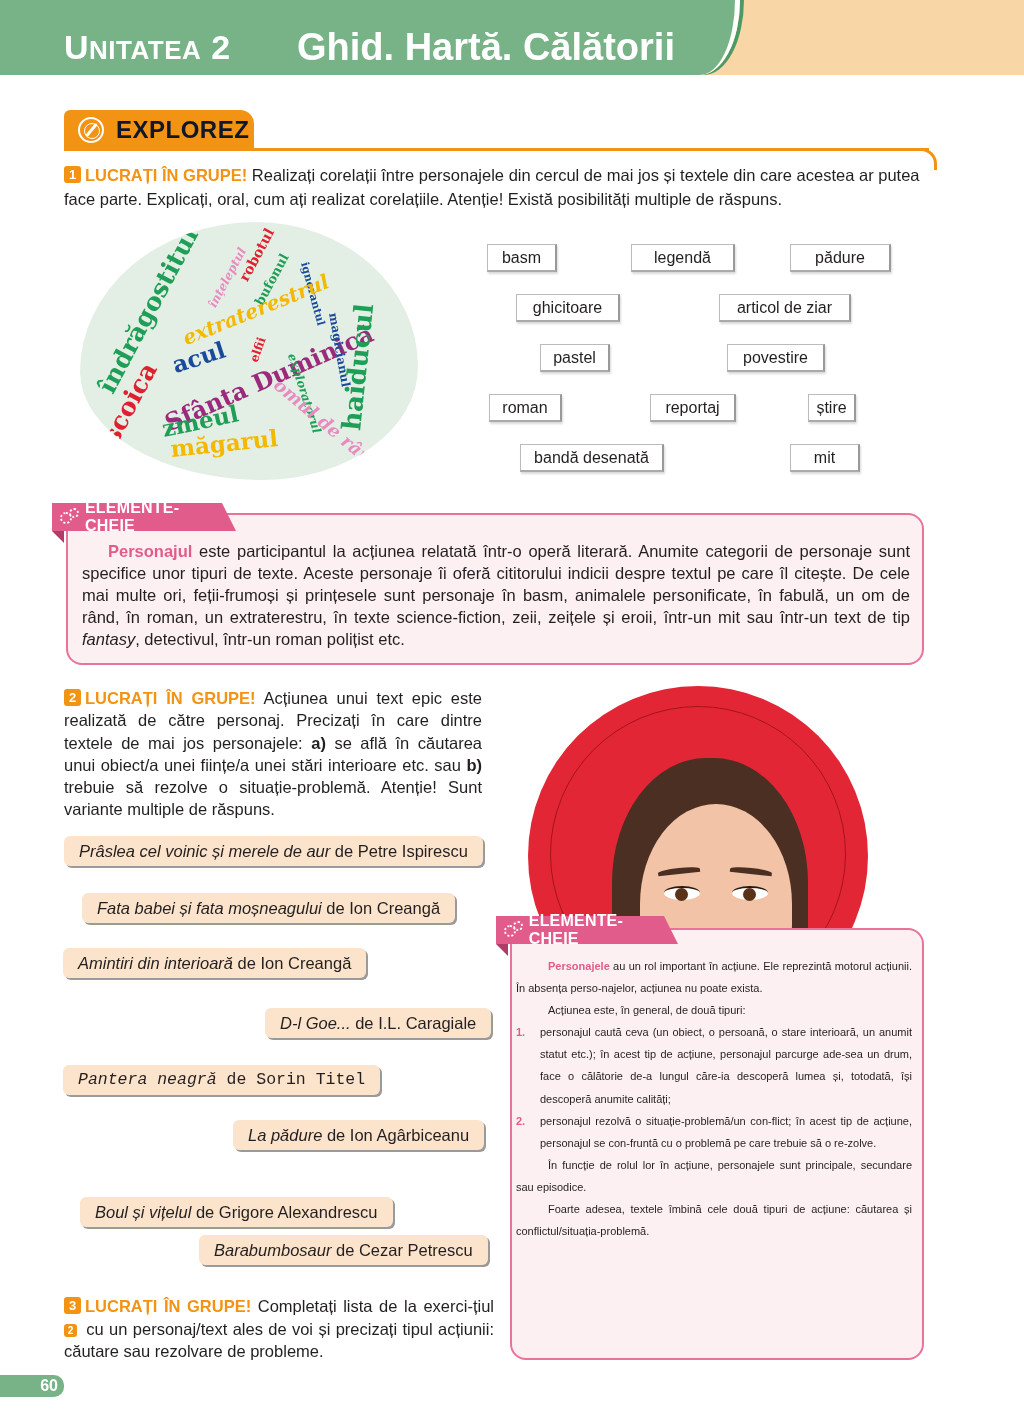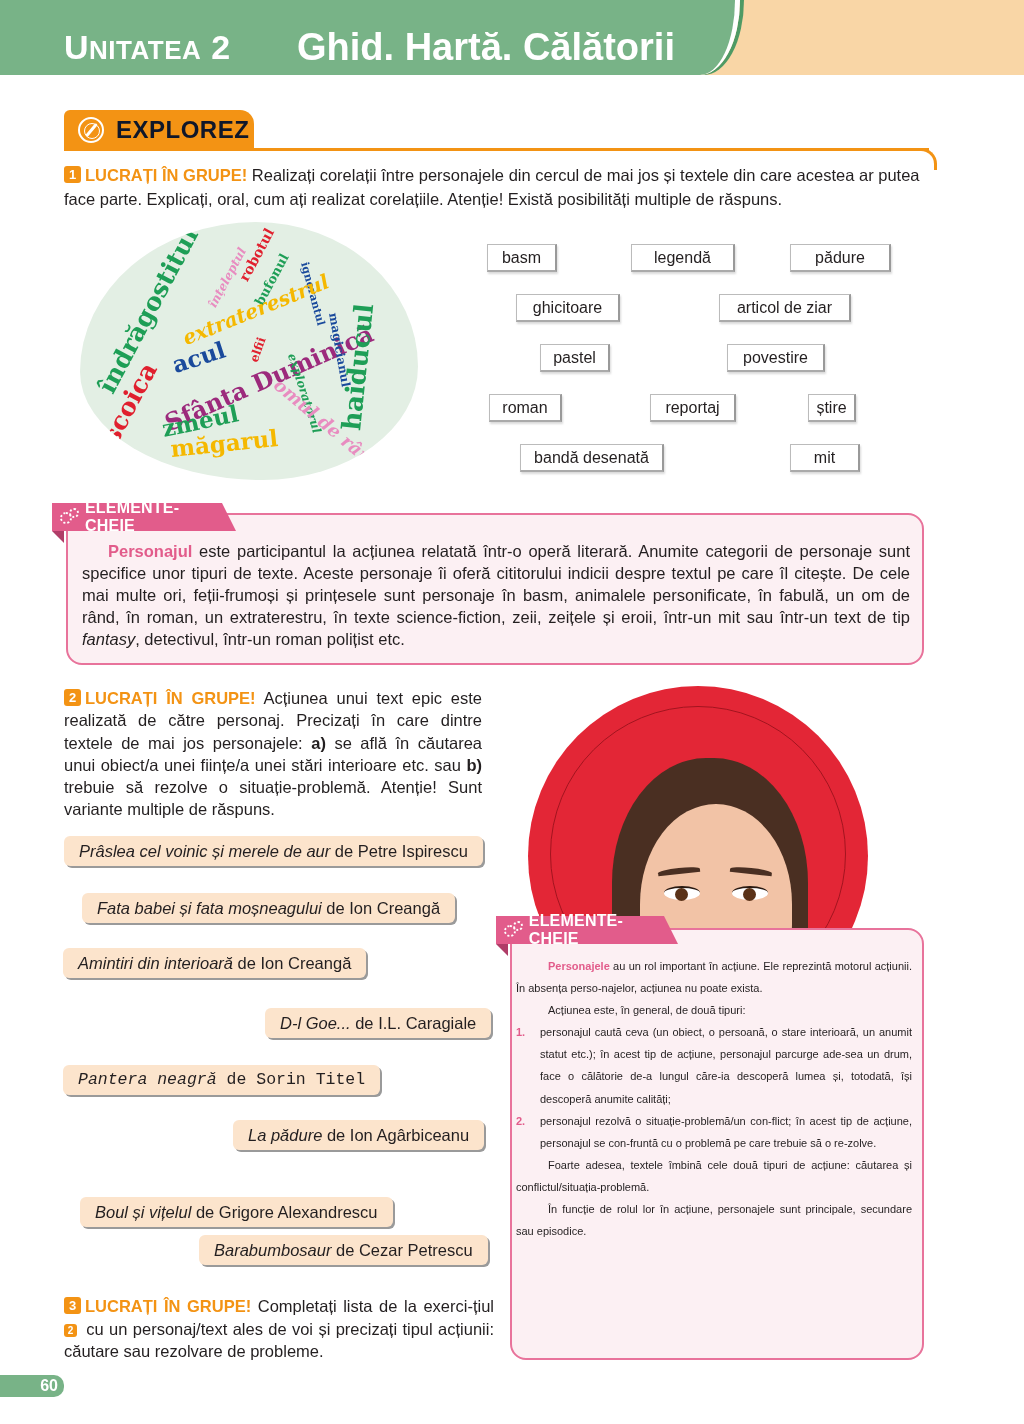--- a/index.html
+++ b/index.html
@@ -198,15 +198,15 @@
   <p><span class="pink-bold">Personajele</span><span> au un rol important în acțiune. Ele reprezintă motorul acțiunii. În absența perso-najelor, acțiunea nu poate exista.</span></p>
   <p>Acțiunea este, în general, de două tipuri:</p>
   <div class="li">
       <span class="n">1.</span>
       <span class="t">personajul caută ceva (un obiect, o persoană, o stare interioară, un anumit statut etc.); în acest tip de acțiune, personajul parcurge ade-sea un drum, face o călătorie de-a lungul căre-ia descoperă lumea și, totodată, își descoperă anumite calități;</span>
     </div>
   <div class="li">
       <span class="n">2.</span>
       <span class="t">personajul rezolvă o situație-problemă/un con-flict; în acest tip de acțiune, personajul se con-fruntă cu o problemă pe care trebuie să o re-zolve.</span>
     </div>
+  <p>În funcție de rolul lor în acțiune, personajele sunt principale, secundare sau episodice.</p>
   <p>Foarte adesea, textele îmbină cele două tipuri de acțiune: căutarea și conflictul/situația-problemă.</p>
-  <p>În funcție de rolul lor în acțiune, personajele sunt principale, secundare sau episodice.</p>
 </div>
 
 </body></html>

